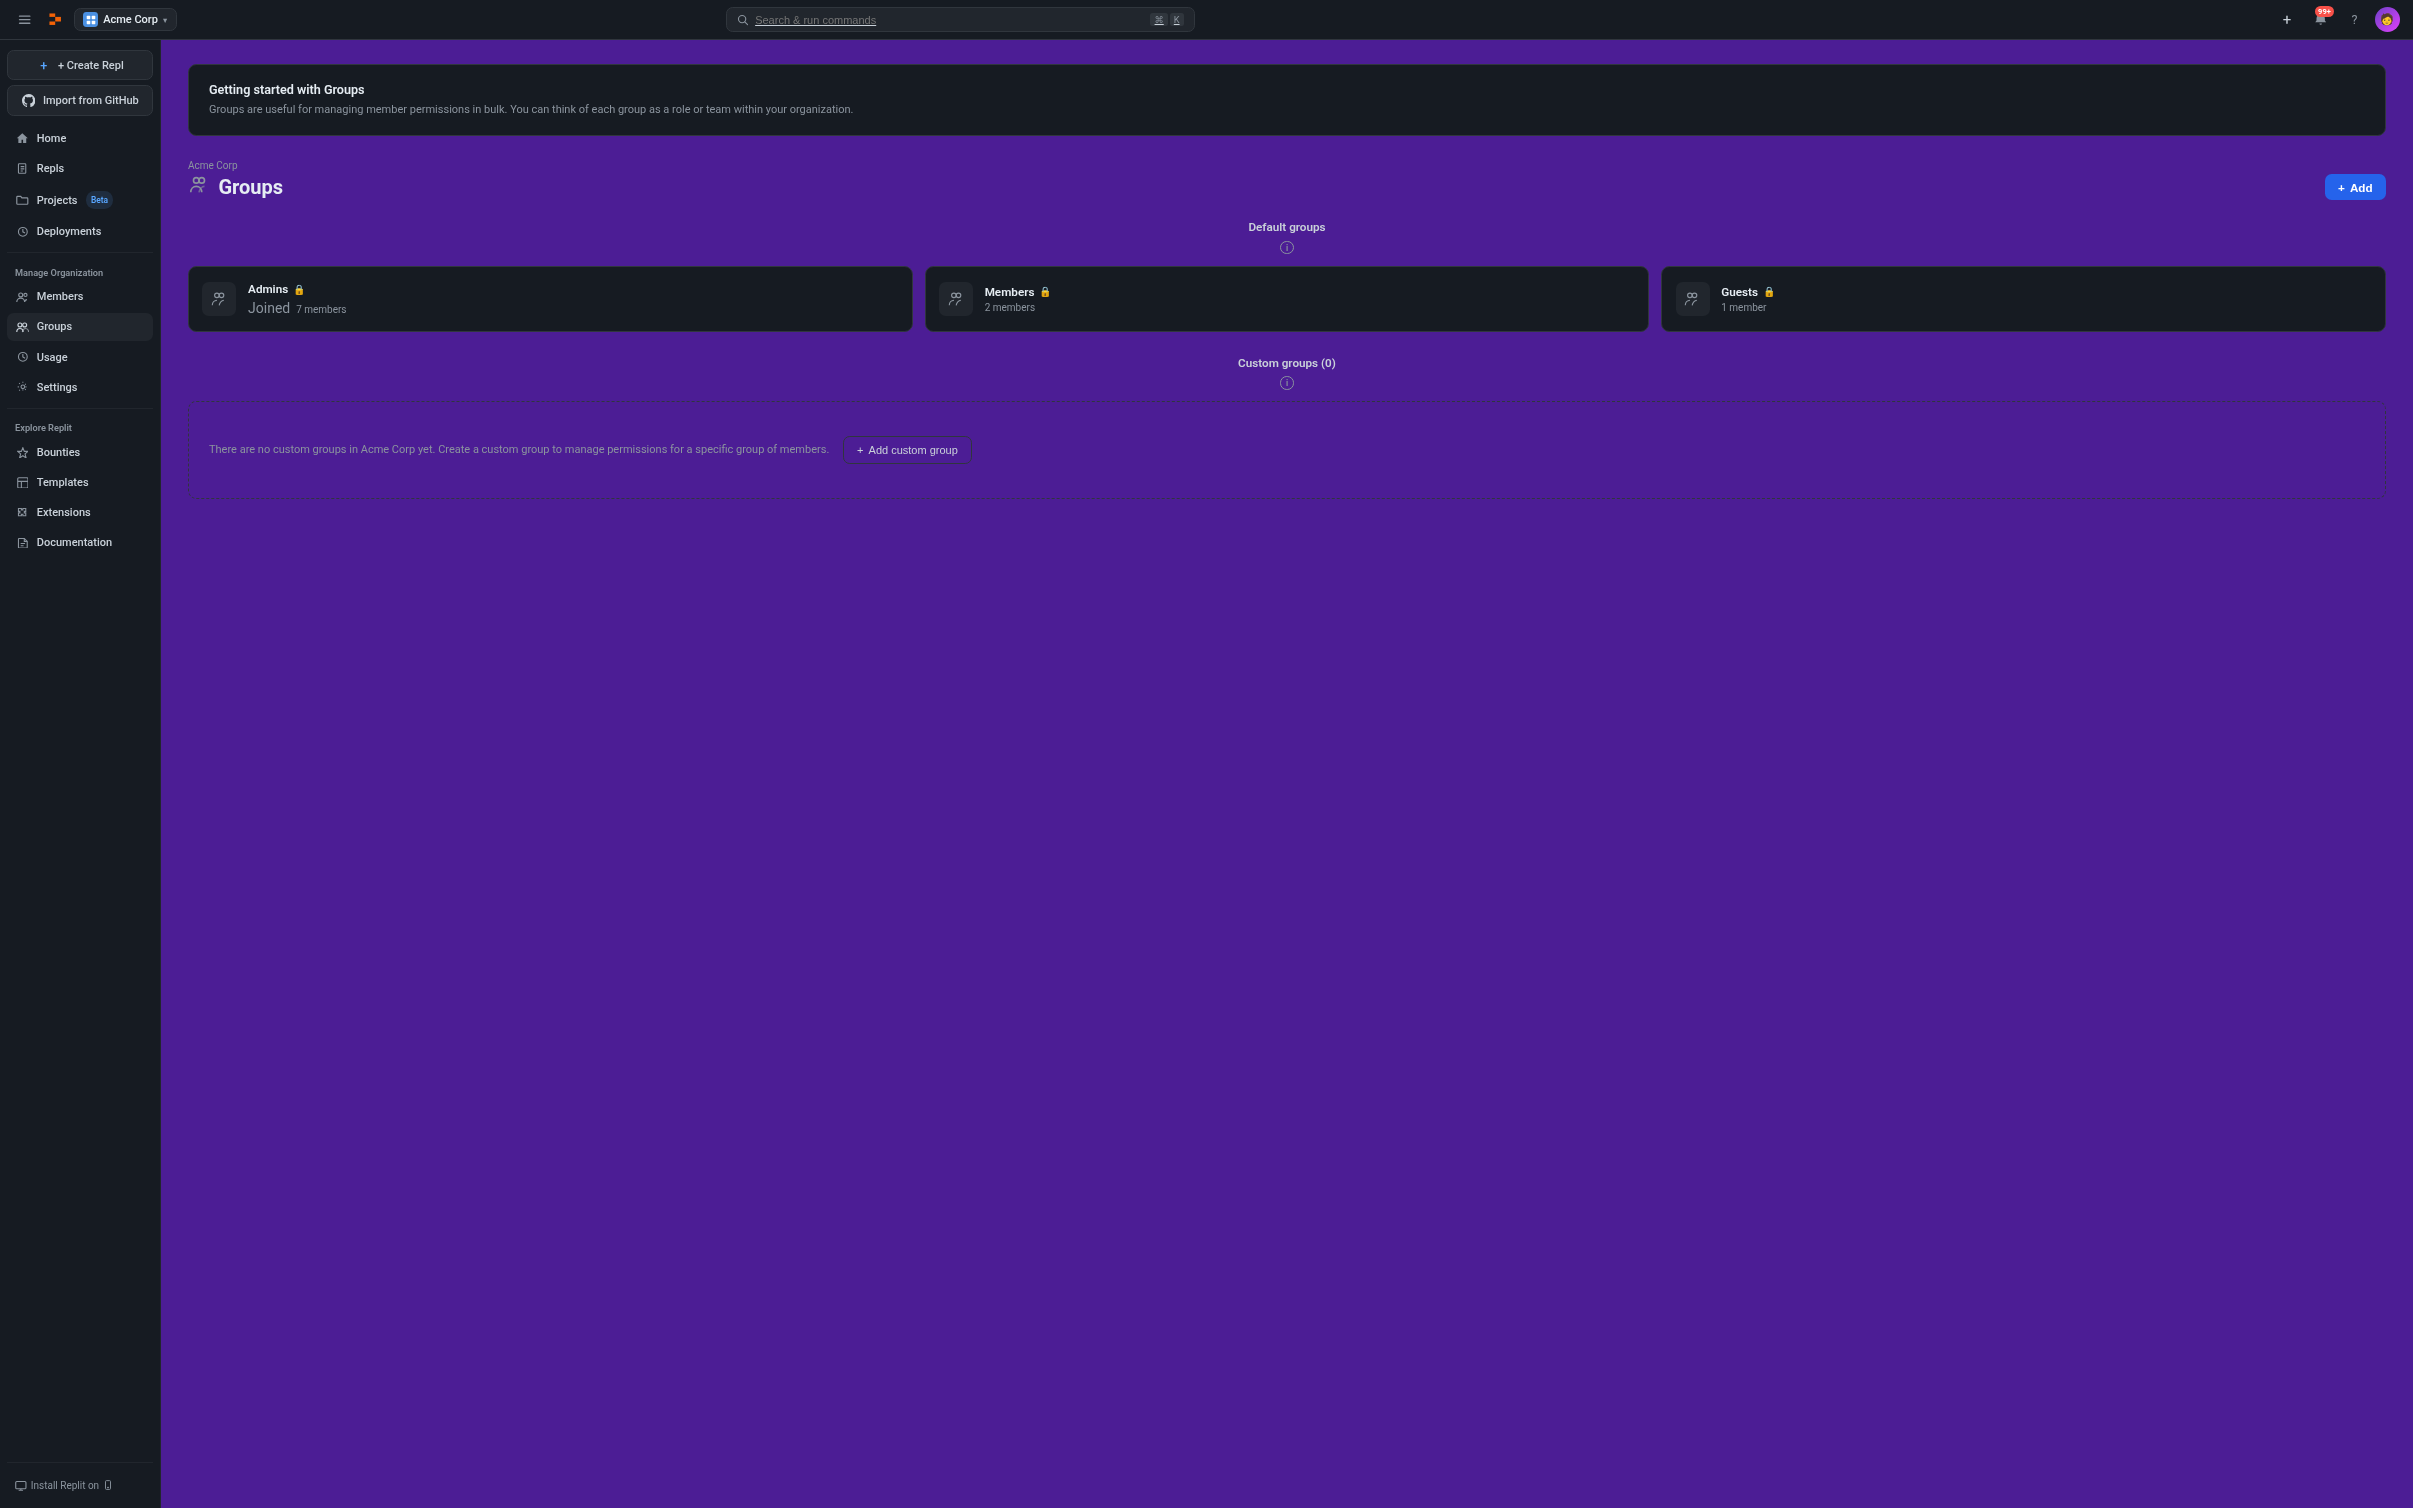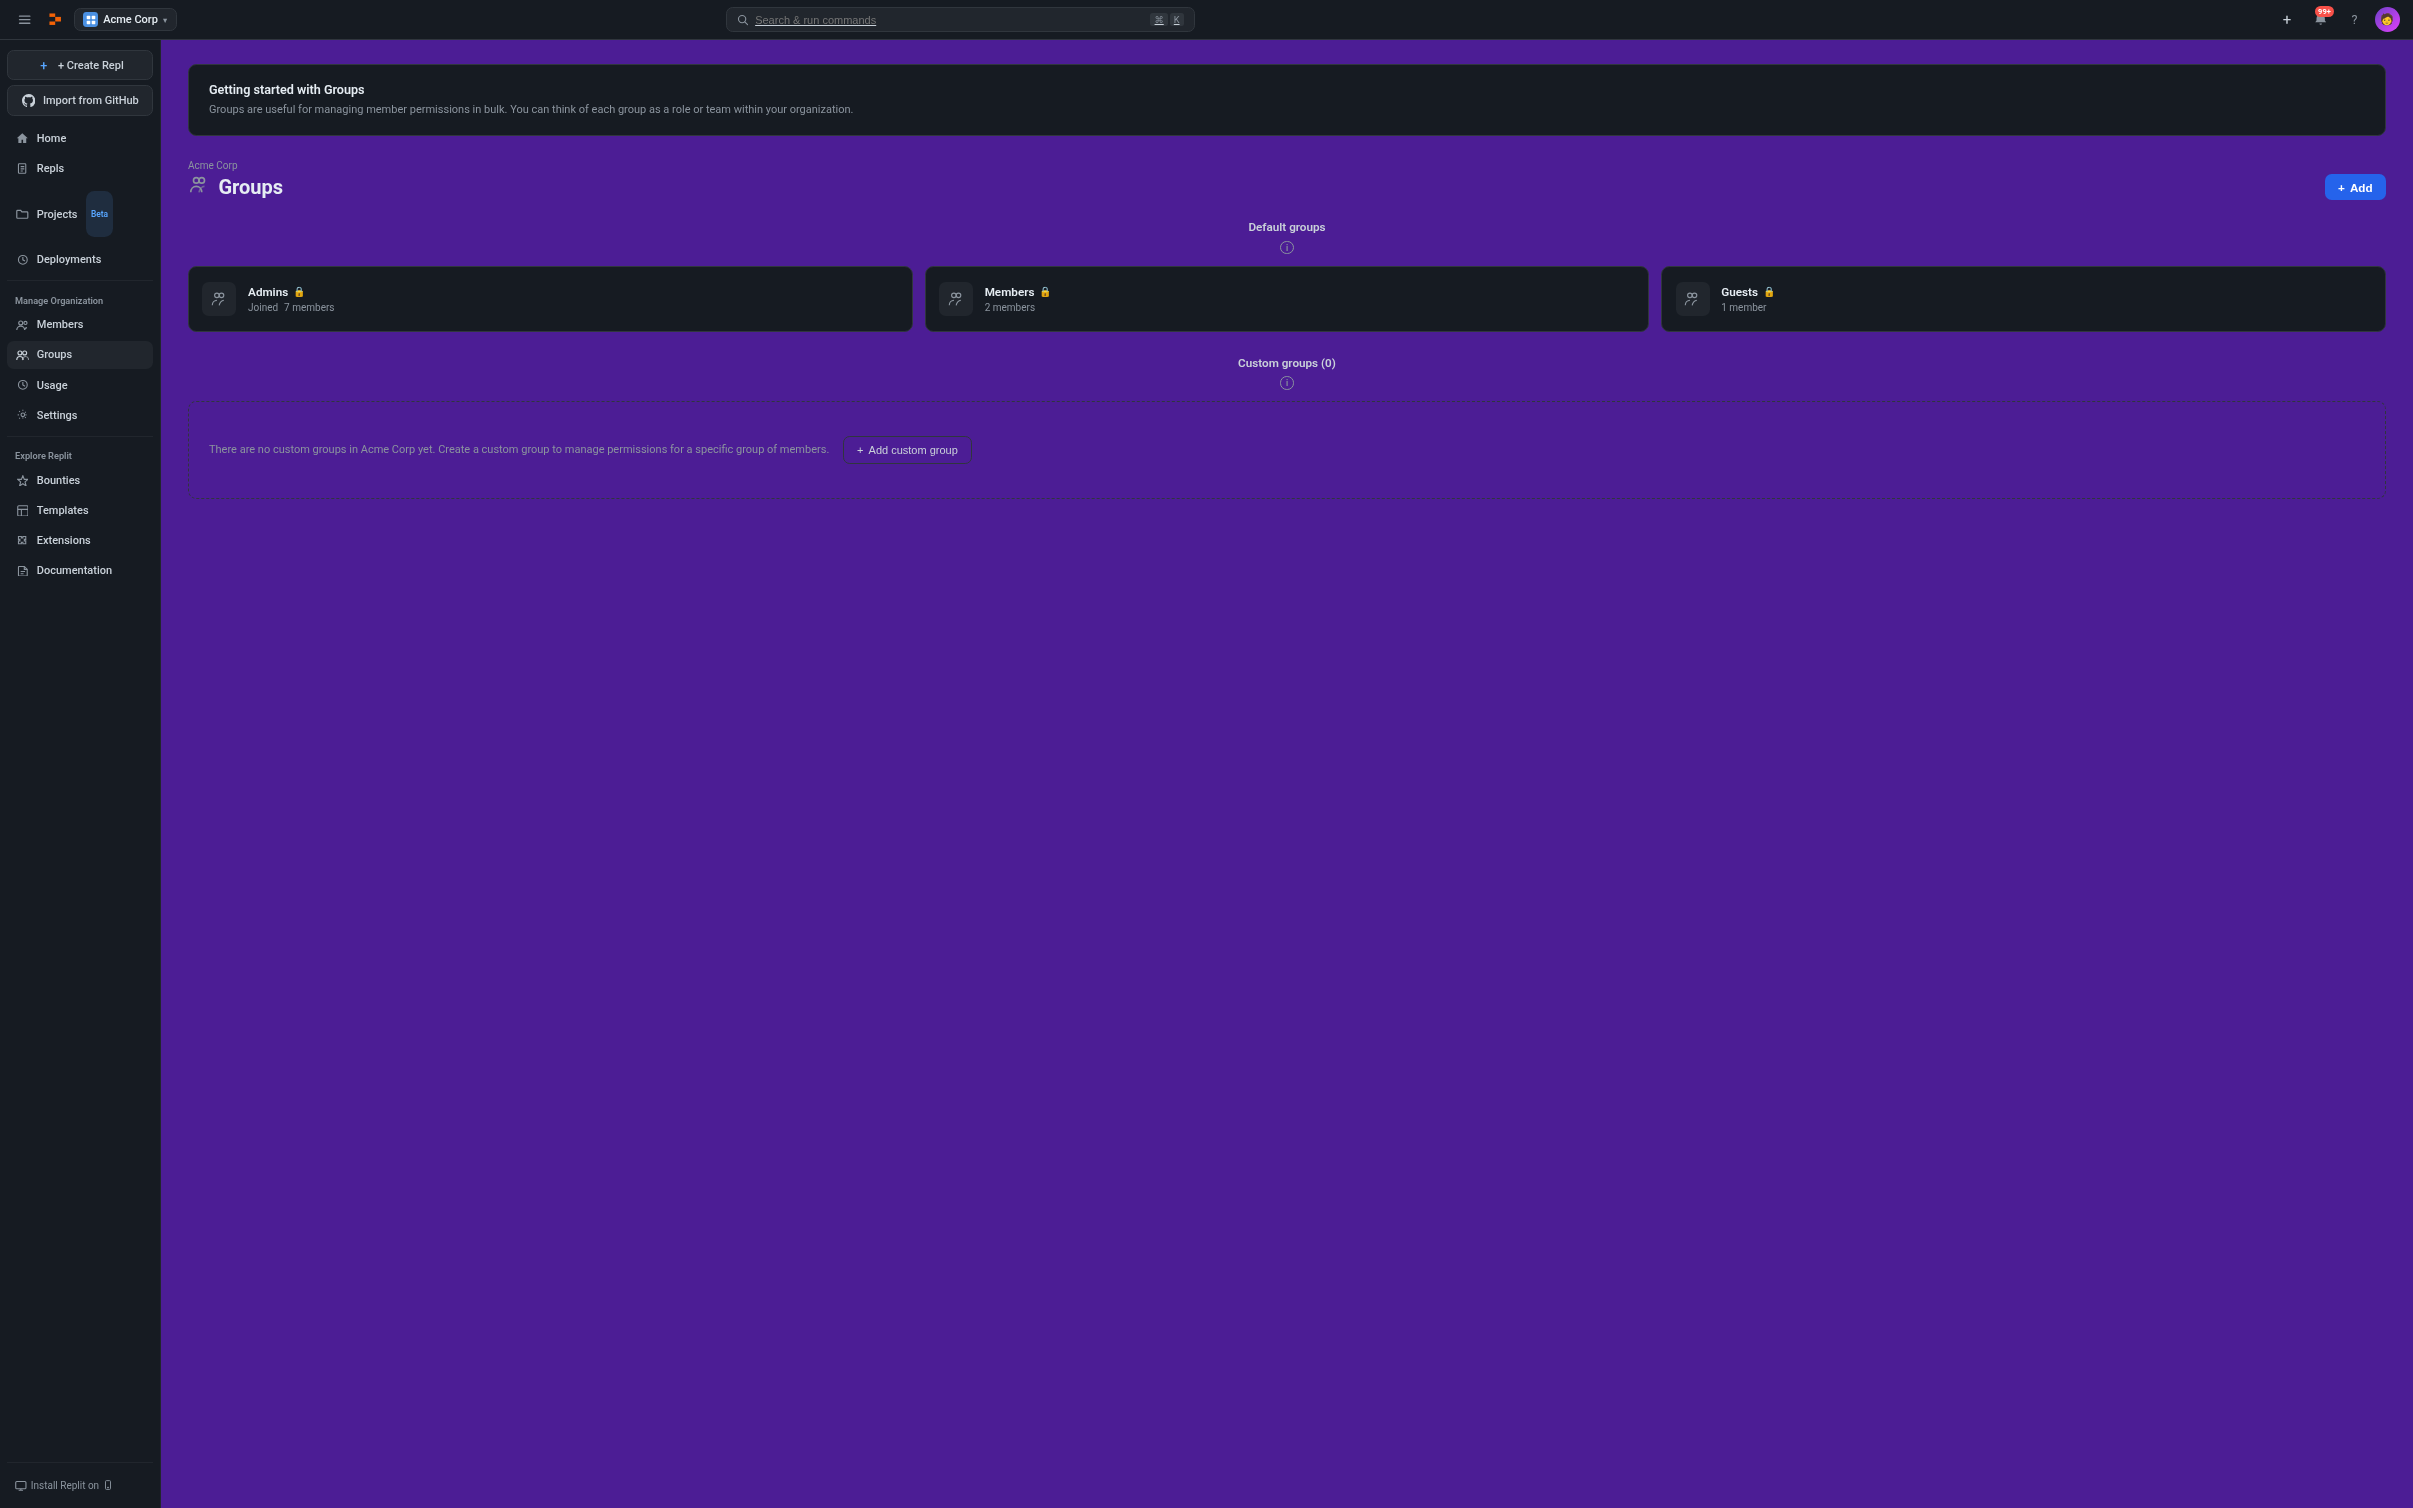--- a/index.html
+++ b/index.html
@@ -189,21 +189,21 @@
       padding: 6.7px 8.4px 3.4px;
       font-weight: 600;
       text-transform: none;
       letter-spacing: 0;
     }
     .badge {
       background: #58a6ff22;
       color: #58a6ff;
       font-size: 8.4px;
       font-weight: 600;
-      padding: 18px 5px;
+      padding: 4px 5px;
       border-radius: 8.4px;
       margin-left: 1.7px;
     }
     .sidebar-divider {
       height: 0.8px;
       background: #21262d;
       margin: 5px 0;
     }
     .sidebar-bottom {
       margin-top: auto;
@@ -341,21 +341,21 @@
       font-weight: 600;
       color: #e6edf3;
       margin-bottom: 3.4px;
     }
     .lock-icon { font-size: 10px; color: #8b949e; }
     .group-card-meta {
       font-size: 10px;
       color: #8b949e;
     }
     .joined-badge {
-      font-size: 10px;
+      font-size: 14px;
       color: #8b949e;
       margin-right: 3.4px;
     }
 
     
     .custom-groups-section { }
     .custom-empty-box {
       border: 1.3px dashed #30363d;
       border-radius: 8.4px;
       padding: 34px 20px;

